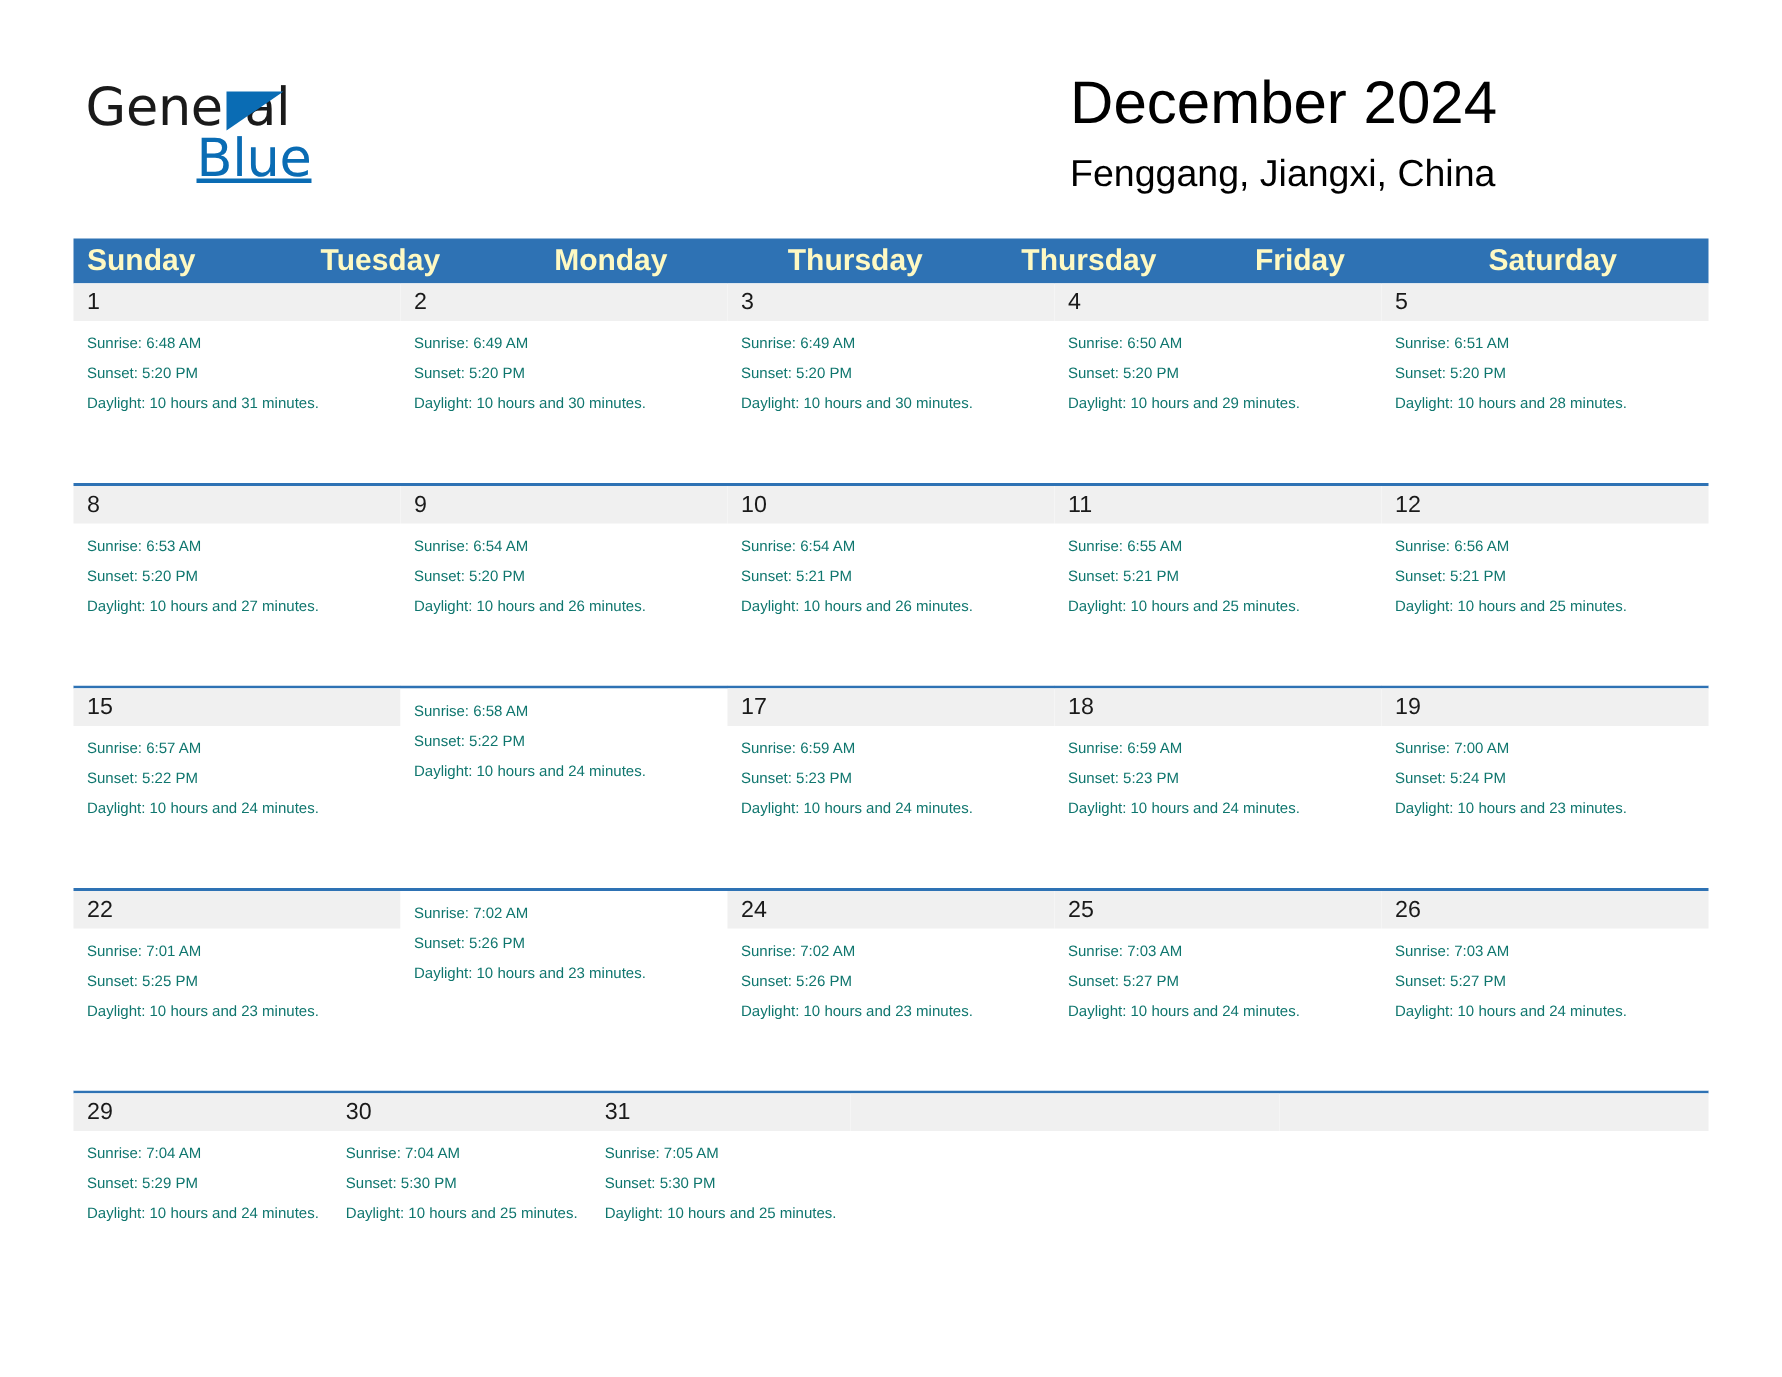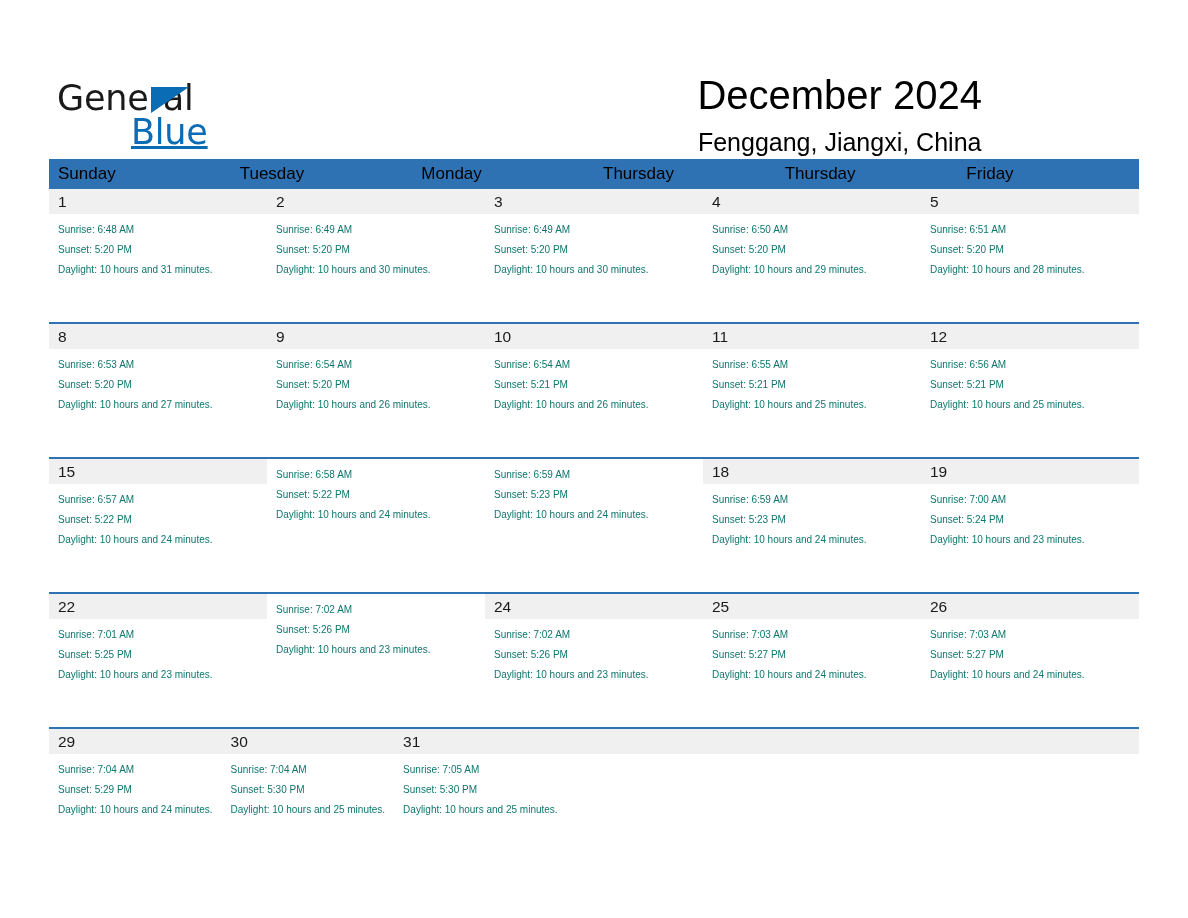--- a/index.html
+++ b/index.html
@@ -20,21 +20,20 @@
     height: 918px;
     box-sizing: border-box;
   }
 
   
   .top {
     position: absolute;
     left: 0; top: 0;
     width: 1048px;
     height: 150px;
-    margin-top: 26px;
   }
   .logo {
     position: absolute;
     left: 57px;
     top: 52px;
     width: 260px;
     height: 80px;
   }
   .logo-general {
     position: absolute;
@@ -64,23 +63,23 @@
     line-height: 41px;
     letter-spacing: -0.2px;
     color: #0a6cb4;
     font-family: "DejaVu Sans", sans-serif;
     font-weight: 400;
     text-decoration: underline;
   }
 
   .title-block {
     position: absolute;
-    right: 66px;
+    right: 50px;
     top: 44px;
-    text-align: center;
+    text-align: left;
   }
   .cal-title {
     font-size: 40px;
     line-height: 50px;
     font-weight: 400;
     color: #000000;
     white-space: nowrap;
   }
   .cal-subtitle {
     font-size: 25px;
@@ -98,27 +97,28 @@
     top: 159px;
     width: 1090px;
   }
   .weekday-row {
     display: flex;
     background: #2e72b4;
     height: 30px;
   }
   .weekday {
     flex: 1 1 0;
-    color: #000000;
-    font-size: 17px;
+    color: #fef9c3;
+    font-size: 20px;
     line-height: 30px;
     padding-left: 9px;
     box-sizing: border-box;
     white-space: nowrap;
     overflow: hidden;
+    font-weight: bold;
   }
   .week {
     border-top: 2px solid #2e72b4;
   }
   .week:first-of-type {
     border-top: none;
   }
   .week-inner {
     display: flex;
     height: 133px;
@@ -178,20 +178,21 @@
 
   <div class="calendar">
 
     <div class="weekday-row">
       <div class="weekday">Sunday</div>
       <div class="weekday">Tuesday</div>
       <div class="weekday">Monday</div>
       <div class="weekday">Thursday</div>
       <div class="weekday">Thursday</div>
       <div class="weekday">Friday</div>
+      <div class="weekday">Saturday</div>
     </div>
 
     <div id="weeks-container">
         <div class="week">
           <div class="week-inner">
             <div class="day">
               <div class="day-num-band">
                 <div class="day-num">1</div>
               </div>
               <div class="day-info">
@@ -309,20 +310,23 @@
               </div>
             </div>
             <div class="day">
               <div class="day-info">
                 <div>Sunrise: 6:58 AM</div>
                 <div>Sunset: 5:22 PM</div>
                 <div class="daylight-wrap">Daylight: 10 hours and 24 minutes.</div>
               </div>
             </div>
             <div class="day">
+              <div class="day-num-band">
+                <div class="day-num">17</div>
+              </div>
               <div class="day-info">
                 <div>Sunrise: 6:59 AM</div>
                 <div>Sunset: 5:23 PM</div>
                 <div class="daylight-wrap">Daylight: 10 hours and 24 minutes.</div>
               </div>
             </div>
             <div class="day">
               <div class="day-num-band">
                 <div class="day-num">18</div>
               </div>

